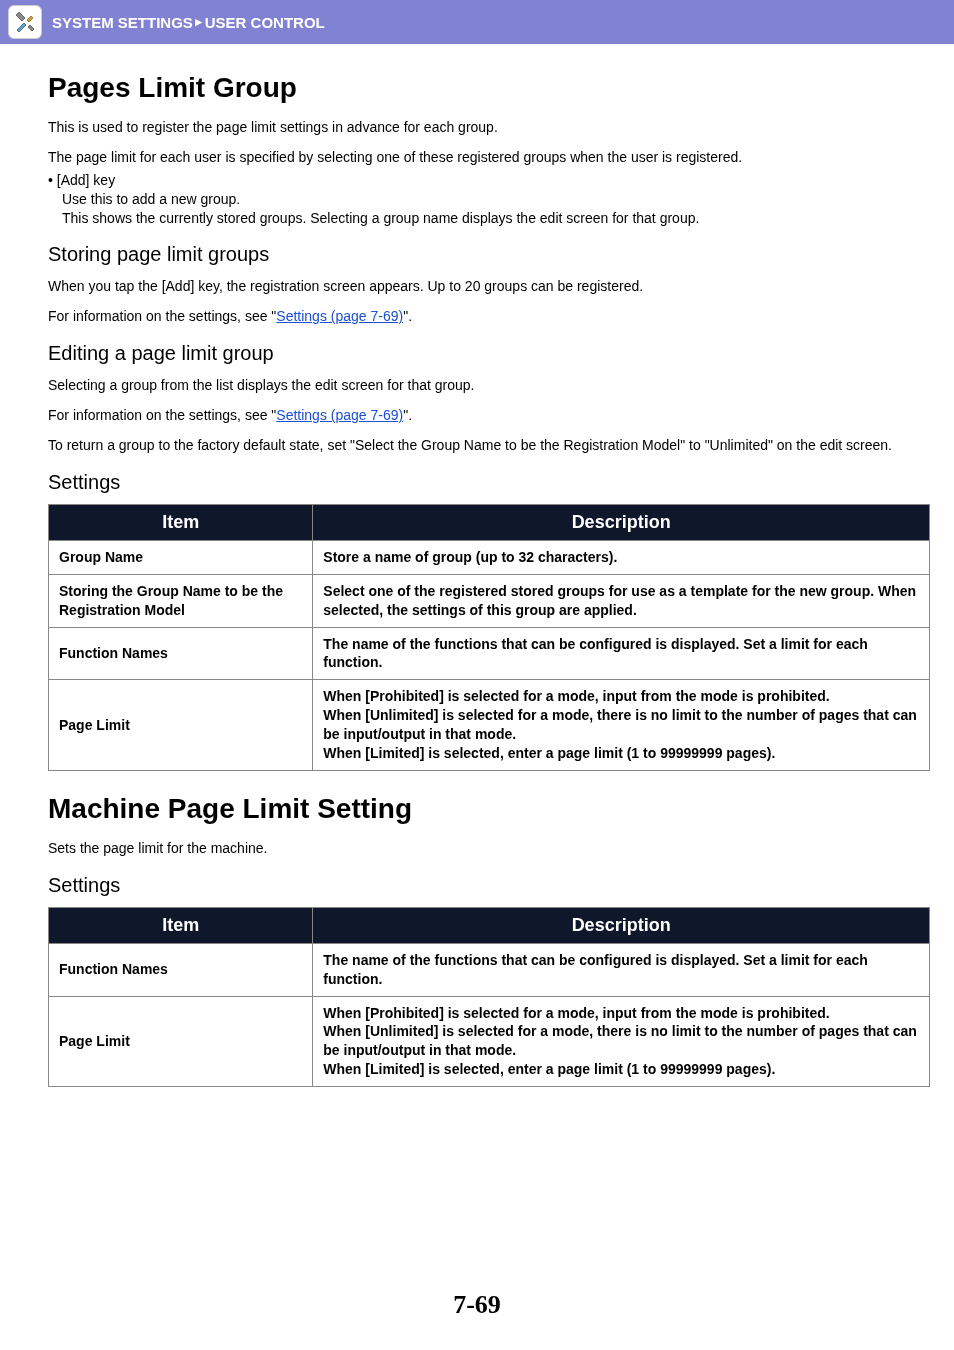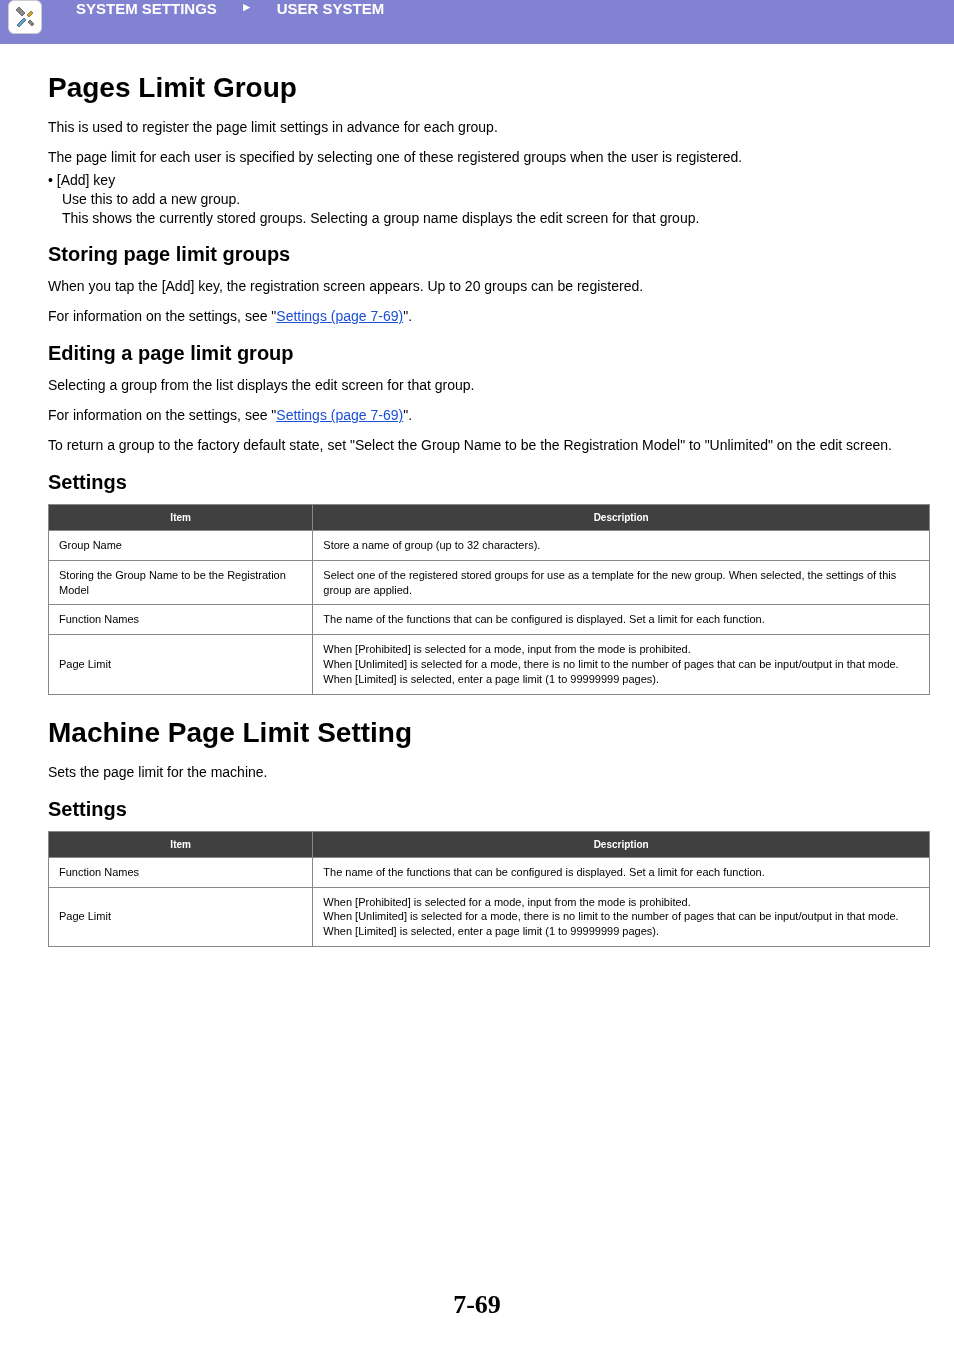--- a/index.html
+++ b/index.html
@@ -8,25 +8,25 @@
     width: 954px;
     height: 1350px;
     background: #ffffff;
     color: #000;
     position: relative;
   }
   .header-bar {
     background: #8282d2;
     height: 44px;
     display: flex;
+    align-items: center;
     padding-left: 8px;
     color: #fff;
     font-weight: bold;
     font-size: 15px;
-    gap: 24px;
   }
   .header-icon {
     width: 34px;
     height: 34px;
     background: #fff;
     border: 1px solid #ccc;
     border-radius: 6px;
     display: flex;
     align-items: center;
     justify-content: center;
@@ -36,55 +36,56 @@
     padding: 28px 24px 0 48px;
   }
   h1 {
     font-size: 28px;
     font-weight: bold;
     margin-bottom: 14px;
     color: #000;
   }
   h2 {
     font-size: 20px;
-    font-weight: bold;
+    font-weight: normal;
     margin-top: 16px;
     margin-bottom: 8px;
   }
   p.body {
     font-size: 14px;
     line-height: 1.35;
     margin-bottom: 2px;
     margin-top: 11px;
   }
   .bullet-block { margin-top: 4px; margin-bottom: 10px; }
   .bullet-block .bitem { font-size: 14px; line-height: 1.35; }
   .bullet-block .bitem.indent { padding-left: 14px; }
   .link { color: #1a4fd6; text-decoration: underline; }
   table {
     width: 100%;
     border-collapse: collapse;
     margin-top: 10px;
     margin-bottom: 22px;
   }
   th {
-    background: #404040;
+    background: #0f172a;
     color: #fff;
     font-weight: bold;
-    font-size: 10px;
+    font-size: 18px;
     padding: 7px 10px;
     border: 1px solid #888;
     text-align: center;
   }
   td {
     border: 1px solid #888;
-    font-size: 11px;
+    font-size: 14px;
     padding: 7px 10px;
     vertical-align: middle;
     line-height: 1.35;
+    font-weight: bold;
   }
   td.col-item { width: 30%; }
   .page-number {
     position: absolute;
     bottom: 30px;
     width: 100%;
     text-align: center;
     font-size: 26px;
     font-weight: bold;
     font-family: Liberation Serif, serif;
@@ -98,21 +99,21 @@
   <div class="header-icon">
     <svg width="24" height="24" viewBox="0 0 24 24">
       <path d="M4 20 L11 13 L13 15 L6 22 Z" fill="#6aa0c8" stroke="#2b5e82" stroke-width="0.8"></path>
       <path d="M14 10 L18 6 L20 8 L16 12 Z" fill="#c9a33a" stroke="#8a6b1f" stroke-width="0.8"></path>
       <path d="M3 5 L6 2 L9 5 L12 8 L9 11 Z" fill="#888" stroke="#555" stroke-width="0.8"></path>
       <path d="M15 17 L19 21 L21 19 L17 15 Z" fill="#888" stroke="#555" stroke-width="0.8"></path>
     </svg>
   </div>
   <span>SYSTEM SETTINGS</span>
   <span class="tri">►</span>
-  <span>USER SYSTEM</span>
+  <span>USER CONTROL</span>
 </div>
 
 <div class="content">
 
   <h1>Pages Limit Group</h1>
   <p class="body">This is used to register the page limit settings in advance for each group.</p>
   <p class="body">The page limit for each user is specified by selecting one of these registered groups when the user is registered.</p>
 
   <div class="bullet-block">
     <div class="bitem">• [Add] key</div>

